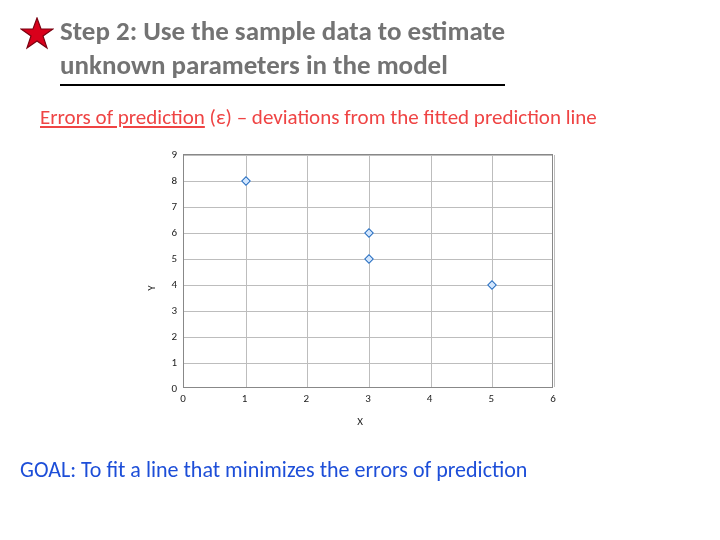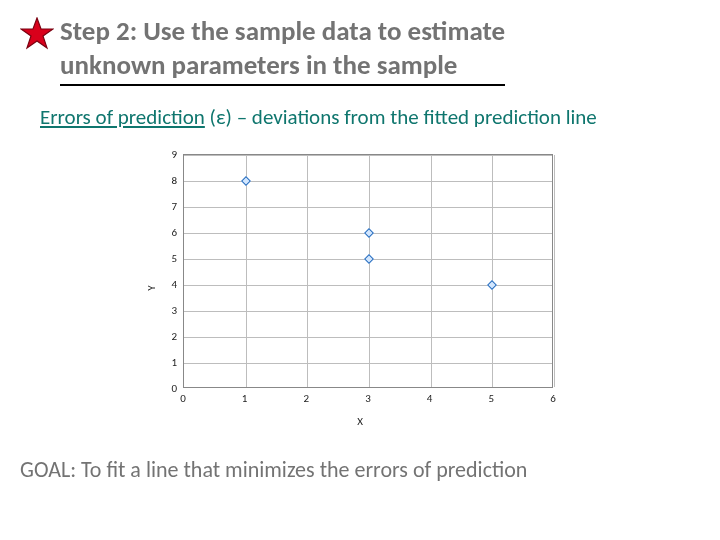--- a/index.html
+++ b/index.html
@@ -21,21 +21,21 @@
     color: #737373;
     font-weight: 700;
     font-size: 27px;
     line-height: 1.25;
     border-bottom: 2px solid #000;
     padding-bottom: 2px;
     display: inline-block;
   }
   .subhead {
     font-size: 21px;
-    color: #0f766e;
+    color: #ef4444;
     margin: 18px 0 0 40px;
   }
   .subhead .u { text-decoration: underline; }
   .chart-area {
     position: relative;
     width: 430px;
     height: 280px;
     margin: 18px auto 0 auto;
   }
   .plot {
@@ -94,35 +94,35 @@
   .pt {
     position: absolute;
     width: 7px;
     height: 7px;
     border: 1.5px solid #2a6fbf;
     background: #d3e7ff;
     transform: translate(-50%, -50%) rotate(45deg);
   }
   .goal {
     font-size: 22px;
-    color: #737373;
+    color: #1d4ed8;
     margin: 28px 0 0 20px;
   }
 </style>
 </head>
 <body>
 
 <div class="header">
   <svg class="star" width="34" height="34" viewBox="0 0 34 34">
     <polygon points="17,1 21,12 33,12 23,19 27,31 17,24 7,31 11,19 1,12 13,12" fill="#d9001b" stroke="#7a0010" stroke-width="1.2"></polygon>
   </svg>
   <div>
     <span class="title">
       <span>Step 2:  Use the sample data to estimate</span><br>
-      <span>unknown parameters in the sample</span>
+      <span>unknown parameters in the model</span>
     </span>
   </div>
 </div>
 
 <p class="subhead">
   <span class="u">Errors of prediction</span><span> (ε) – deviations from the fitted prediction line</span>
 </p>
 
 <div class="chart-area">
   <div class="ylabel">Y</div>

